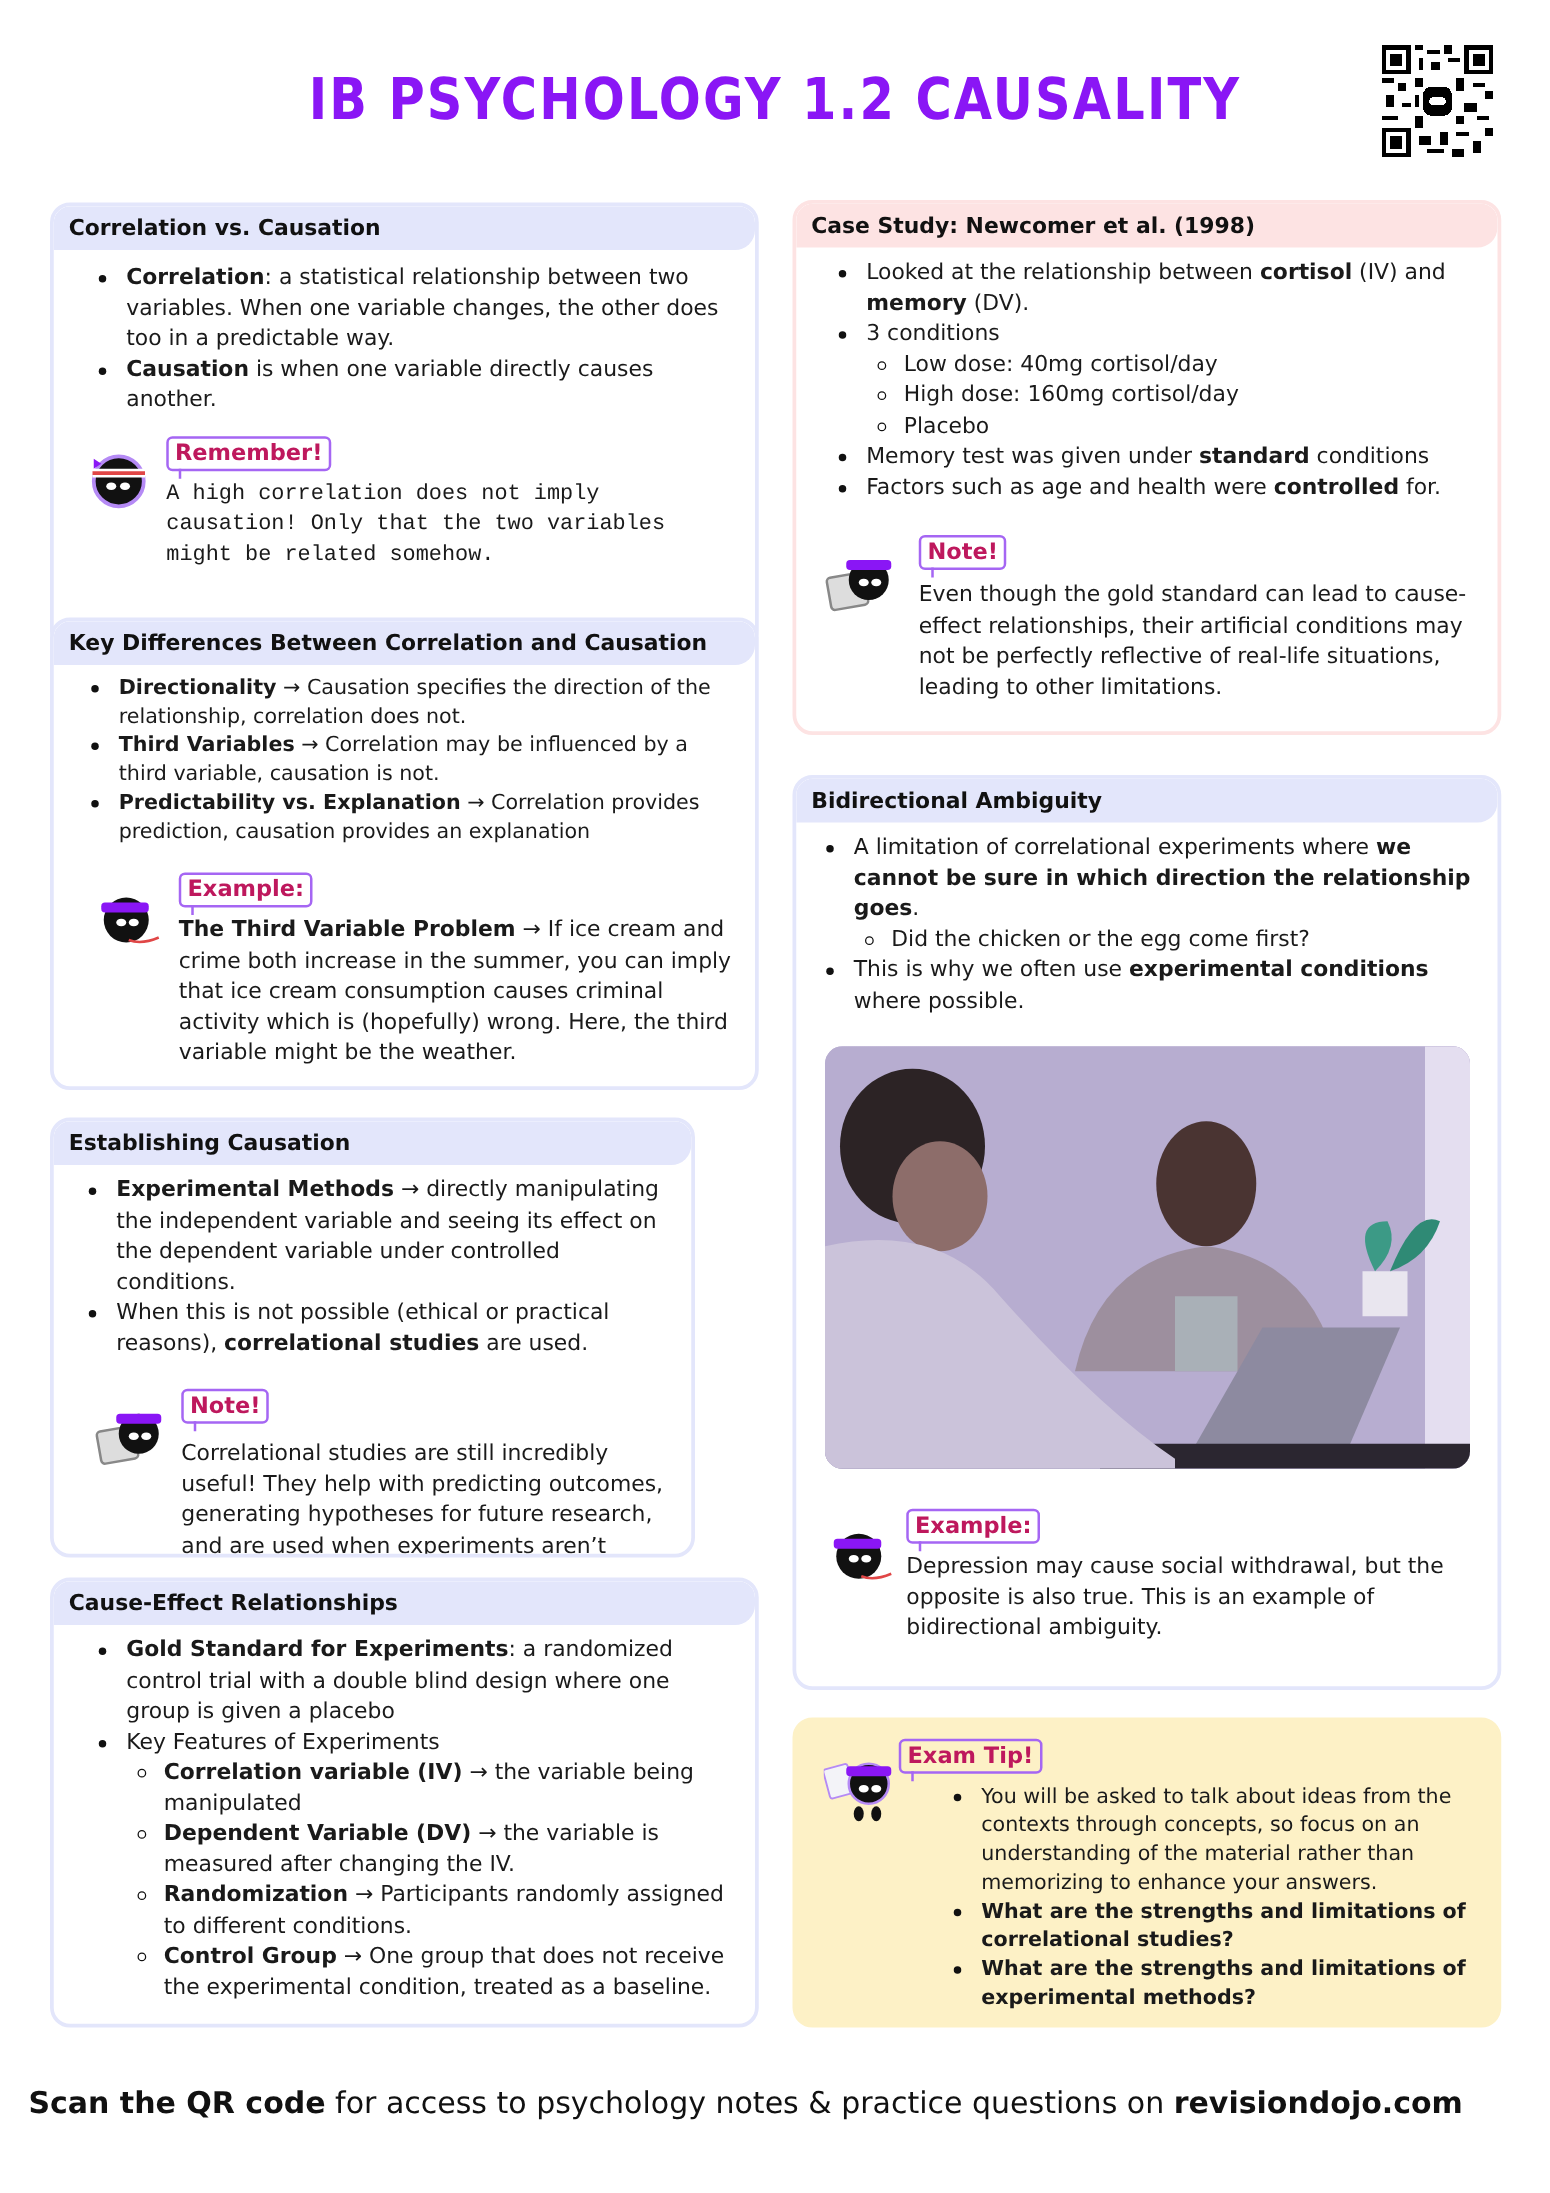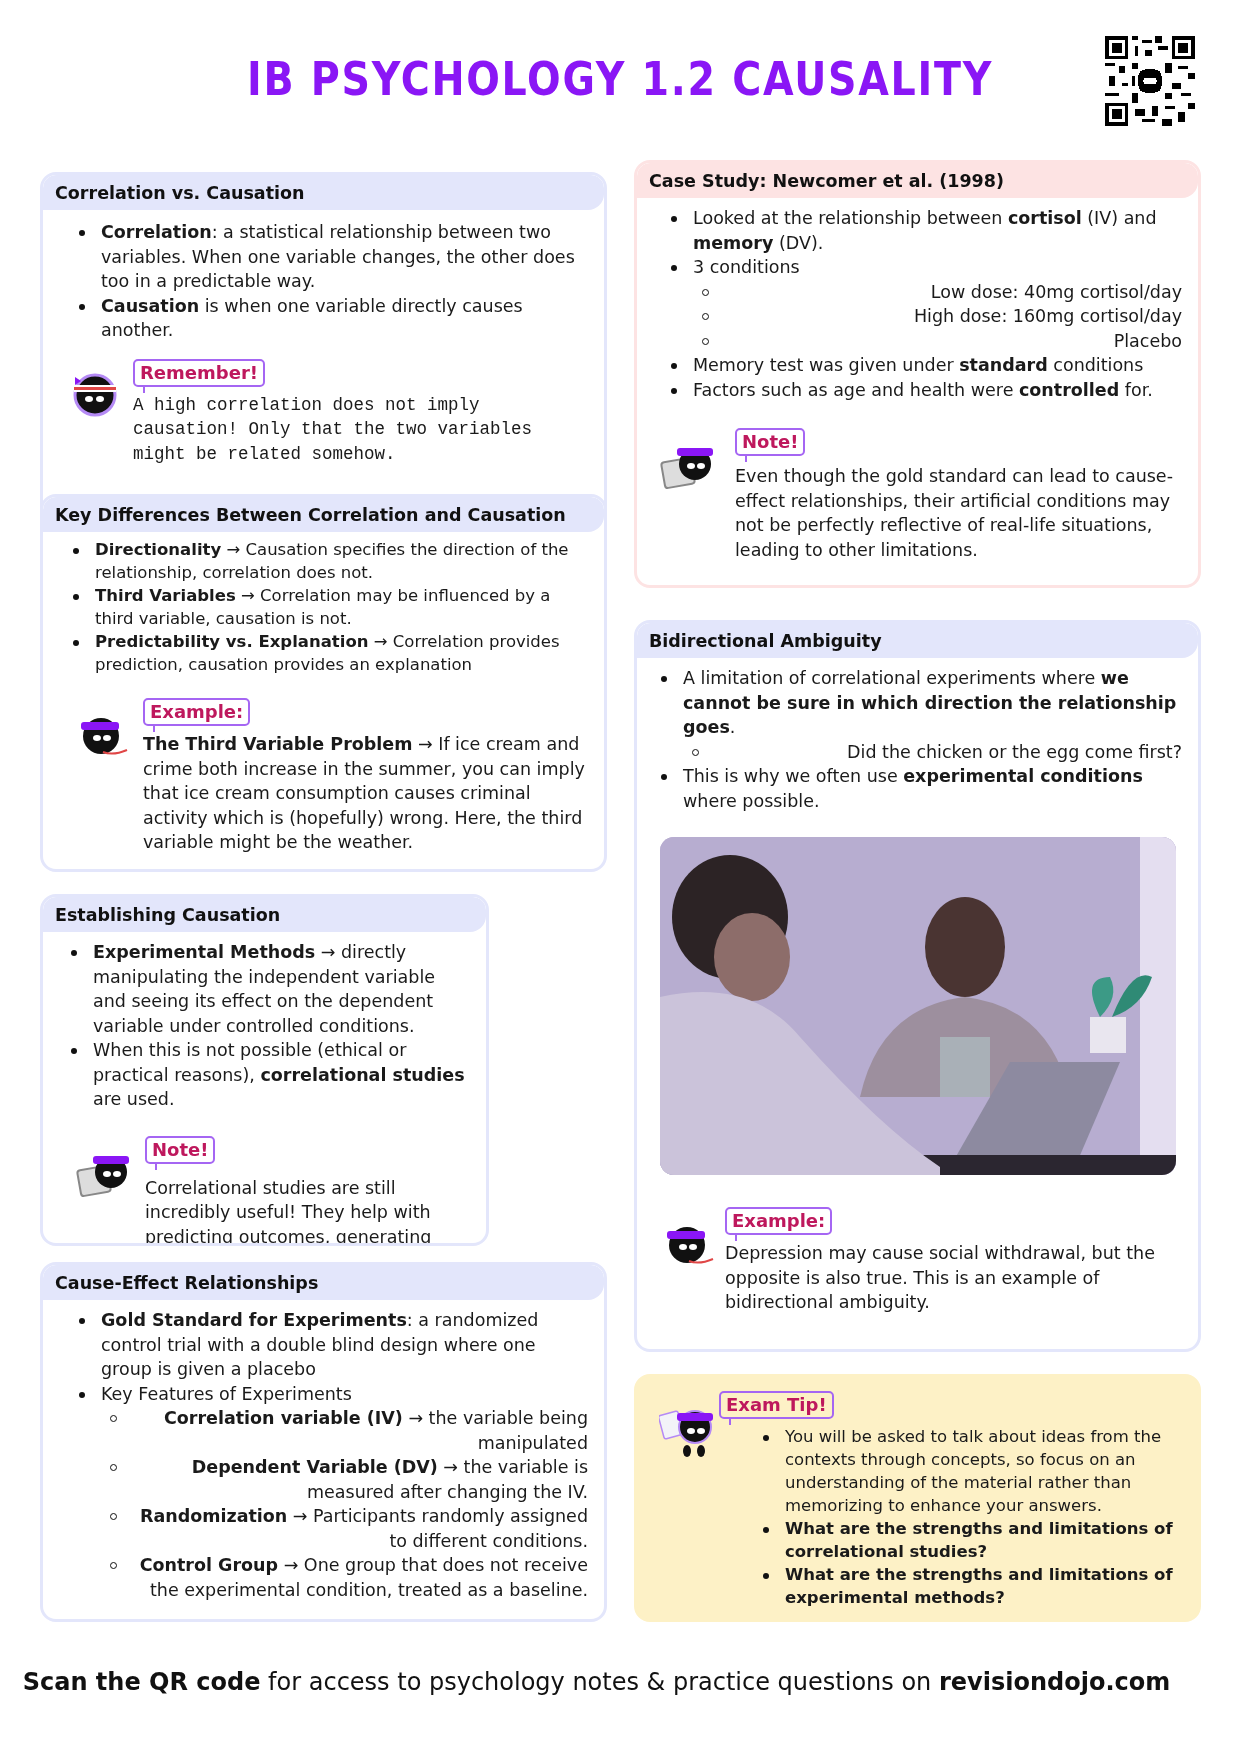--- a/index.html
+++ b/index.html
@@ -32,21 +32,21 @@
   .card-body { padding: 10px 16px 10px 16px; font-size: 17.5px; line-height: 24.5px; }
   .card-body.small { font-size: 16.5px; line-height: 23px; }
 
   ul.bul { list-style: none; padding-left: 30px; }
   ul.bul > li { position: relative; }
   ul.bul > li::before {
     content: ""; position: absolute; left: -22px; top: 10px; width: 6px; height: 6px;
     border-radius: 50%; background: #111;
   }
   ul.sub { list-style: none; padding-left: 30px; }
-  ul.sub > li { position: relative; text-align: right; }
+  ul.sub > li { position: relative; }
   ul.sub > li::before {
     content: ""; position: absolute; left: -21px; top: 9px; width: 5px; height: 5px;
     border-radius: 50%; border: 1.6px solid #111; background: transparent;
   }
   b { font-weight: bold; }
 
   .callout { position: relative; margin-top: 18px; padding-left: 70px; }
   .callout .mascot { position: absolute; left: 0; top: 0; width: 60px; height: 62px; }
   .callout .tag {
     display: inline-block; border: 2px solid #a566f3; border-radius: 5px; padding: 0 5px;
@@ -112,21 +112,21 @@
       <rect x="23" y="24" width="2" height="3"></rect>
       <rect x="26" y="21" width="2" height="2"></rect>
     <rect x="12" y="26" width="4" height="1"></rect>
       <rect x="18" y="26" width="3" height="2"></rect>
       <rect x="9" y="13" width="1" height="3"></rect>
     <rect x="11" y="11" width="7" height="7" rx="2"></rect>
     <rect x="12.5" y="13.5" width="4" height="2" rx="1" fill="#fff"></rect>
   </g>
 </svg>
 
-<div class="card" style="left:40px; top:172px; width:567px; height:359px;">
+<div class="card" style="left:40px; top:162px; width:567px; height:359px;">
   <div class="card-header">Correlation vs. Causation</div>
   <div class="card-body">
     <ul class="bul" style="padding-left:42px;">
       <li><b>Correlation</b><span>: a statistical relationship between two variables. When one variable changes, the other does too in a predictable way.</span></li>
       <li><b>Causation</b><span> is when one variable directly causes another.</span></li>
     </ul>
     <div class="callout" style="margin-top:16px; padding-left:82px;">
       <svg class="mascot" viewBox="0 0 60 62" style="left:6px; top:4px;">
         <circle cx="30" cy="32" r="20" fill="#111" stroke="#b58af5" stroke-width="3"></circle>
         <rect x="9" y="22" width="42" height="7" fill="#fff"></rect>
@@ -156,21 +156,21 @@
         <ellipse cx="24" cy="34" rx="4" ry="3" fill="#fff"></ellipse>
           <ellipse cx="34" cy="34" rx="4" ry="3" fill="#fff"></ellipse>
         <path d="M30 48 q10 4 24 -2" stroke="#e04646" stroke-width="2" fill="none"></path>
       </svg>
       <span class="tag">Example:</span>
       <div class="text" style="margin-left:-8px;"><b>The Third Variable Problem</b><span> → If ice cream and crime both increase in the summer, you can imply that ice cream consumption causes criminal activity which is (hopefully) wrong. Here, the third variable might be the weather.</span></div>
     </div>
   </div>
 </div>
 
-<div class="card" style="left:40px; top:894px; width:449px; height:352px;">
+<div class="card" style="left:40px; top:894px; width:516px; height:352px;">
   <div class="card-header">Establishing Causation</div>
   <div class="card-body" style="padding-top:8px;">
     <ul class="bul" style="padding-left:34px;">
       <li><b>Experimental Methods</b><span> → directly manipulating the independent variable and seeing its effect on the dependent variable under controlled conditions.</span></li>
       <li><span>When this is not possible (ethical or practical reasons), </span><b>correlational studies</b><span> are used.</span></li>
     </ul>
     <div class="callout" style="margin-top:24px; padding-left:94px;">
       <svg class="mascot" viewBox="0 0 60 62" style="left:16px; top:6px;">
         <rect x="4" y="26" width="30" height="26" rx="3" fill="#ddd" stroke="#888" stroke-width="2" transform="rotate(-10 19 39)"></rect>
         <circle cx="36" cy="30" r="16" fill="#111"></circle>

